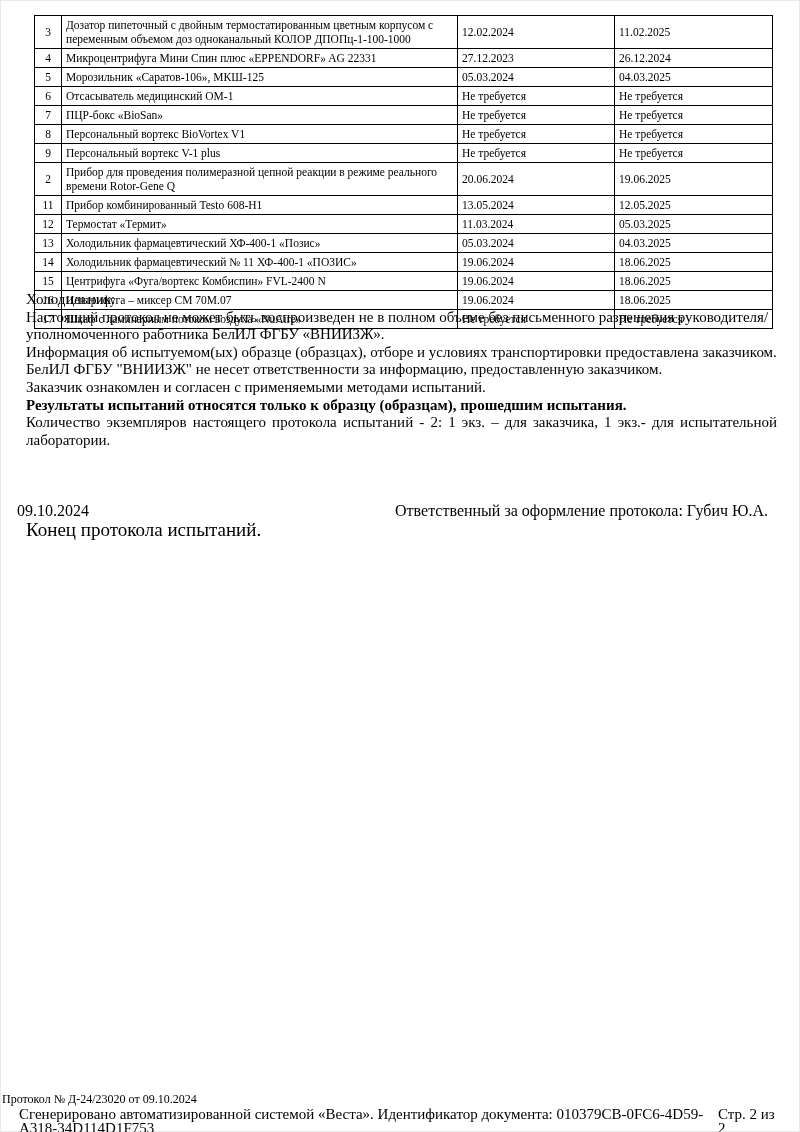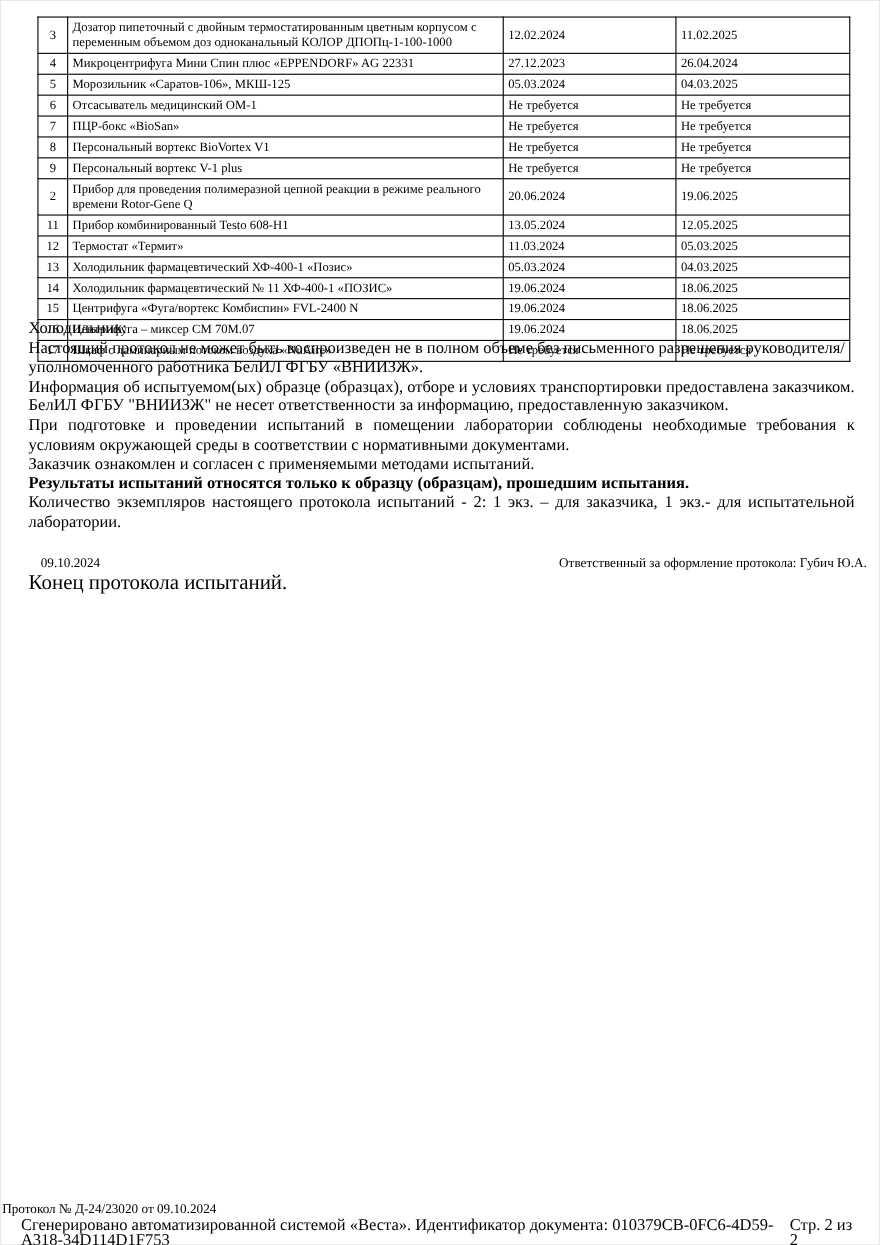--- a/index.html
+++ b/index.html
@@ -38,23 +38,23 @@
   
   .notes {
     position: absolute; left: 25px; top: 290px; width: 751px;
     font-size: 15px; line-height: 17.6px;
   }
   .notes p { margin: 0; }
   .p-justify { text-align: justify; }
   .p-bold { font-weight: bold; }
   
   .signoff-line {
-    position: absolute; left: 36px; top: 501px; width: 751px;
+    position: absolute; left: 16px; top: 501px; width: 751px;
     display: flex; justify-content: space-between;
-    font-size: 12px; line-height: 18px;
+    font-size: 16px; line-height: 18px;
   }
   .end-line {
     position: absolute; left: 25px; top: 520px; width: 751px;
     font-size: 19px; line-height: 18px;
   }
   
   .footer-line1 {
     position: absolute; left: 1px; top: 1091px; width: 760px;
     font-size: 12px; line-height: 14px;
   }
@@ -80,21 +80,21 @@
         <tr>
       <td class="c-num">3</td>
       <td class="c-name">Дозатор пипеточный с двойным термостатированным цветным корпусом с переменным объемом доз одноканальный КОЛОР ДПОПц-1-100-1000</td>
       <td class="c-date">12.02.2024</td>
       <td class="c-date">11.02.2025</td>
     </tr>
         <tr>
       <td class="c-num">4</td>
       <td class="c-name">Микроцентрифуга Мини Спин плюс «EPPENDORF» AG 22331</td>
       <td class="c-date">27.12.2023</td>
-      <td class="c-date">26.04.2024</td>
+      <td class="c-date">26.12.2024</td>
     </tr>
         <tr>
       <td class="c-num">5</td>
       <td class="c-name">Морозильник «Саратов-106», МКШ-125</td>
       <td class="c-date">05.03.2024</td>
       <td class="c-date">04.03.2025</td>
     </tr>
         <tr>
       <td class="c-num">6</td>
       <td class="c-name">Отсасыватель медицинский ОМ-1</td>
@@ -168,21 +168,20 @@
       <td class="c-date">Не требуется</td>
     </tr>
       </tbody>
   </table>
 
   <div class="notes">
     <p>Холодильник:</p>
     <p>Настоящий протокол не может быть воспроизведен не в полном объеме без письменного разрешения руководителя/уполномоченного работника БелИЛ ФГБУ «ВНИИЗЖ».</p>
     <p>Информация об испытуемом(ых) образце (образцах), отборе и условиях транспортировки предоставлена заказчиком.</p>
     <p>БелИЛ ФГБУ "ВНИИЗЖ" не несет ответственности за информацию, предоставленную заказчиком.</p>
-    <p class="p-justify">При подготовке и проведении испытаний в помещении лаборатории соблюдены необходимые требования к условиям окружающей среды в соответствии с нормативными документами.</p>
     <p>Заказчик ознакомлен и согласен с применяемыми методами испытаний.</p>
     <p class="p-bold">Результаты испытаний относятся только к образцу (образцам), прошедшим испытания.</p>
     <p class="p-justify">Количество экземпляров настоящего протокола испытаний - 2: 1 экз. – для заказчика, 1 экз.- для испытательной лаборатории.</p>
   </div>
 
   <div class="signoff-line">
     <span>09.10.2024</span>
     <span>Ответственный за оформление протокола: Губич Ю.А.</span>
   </div>
 

